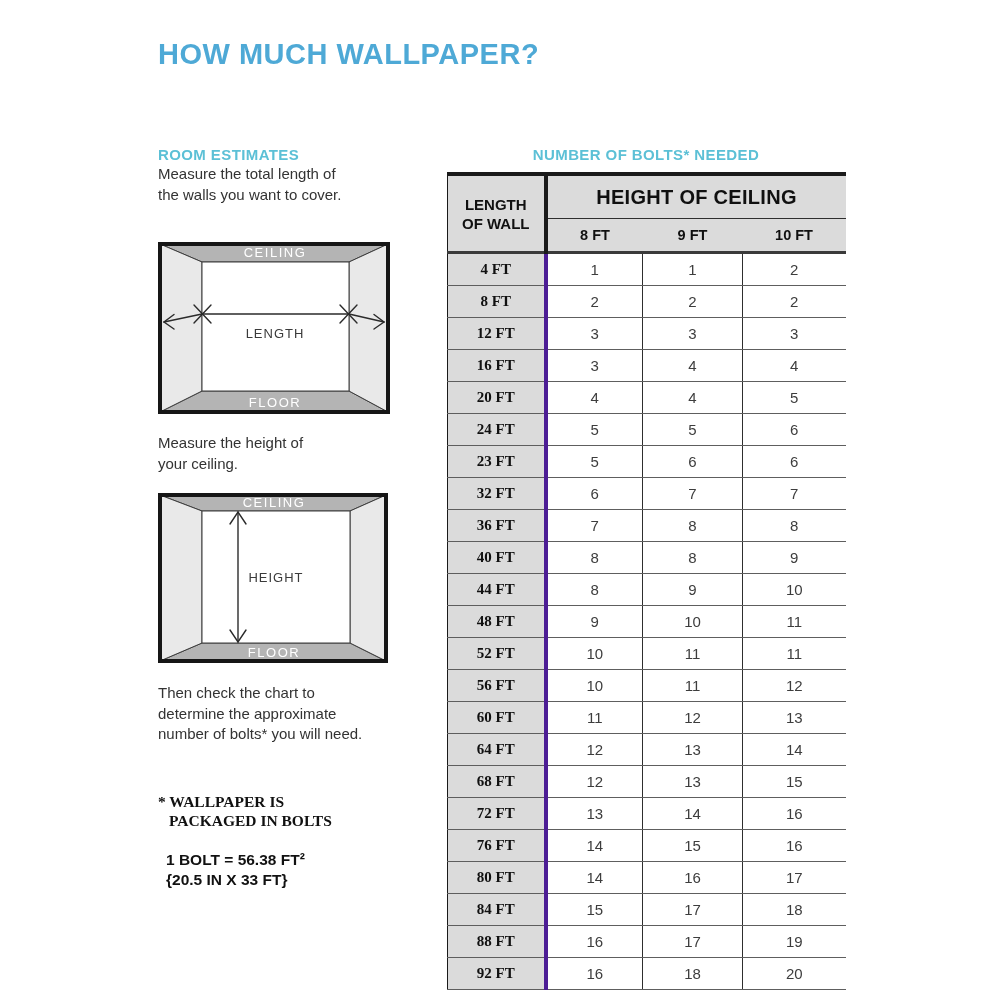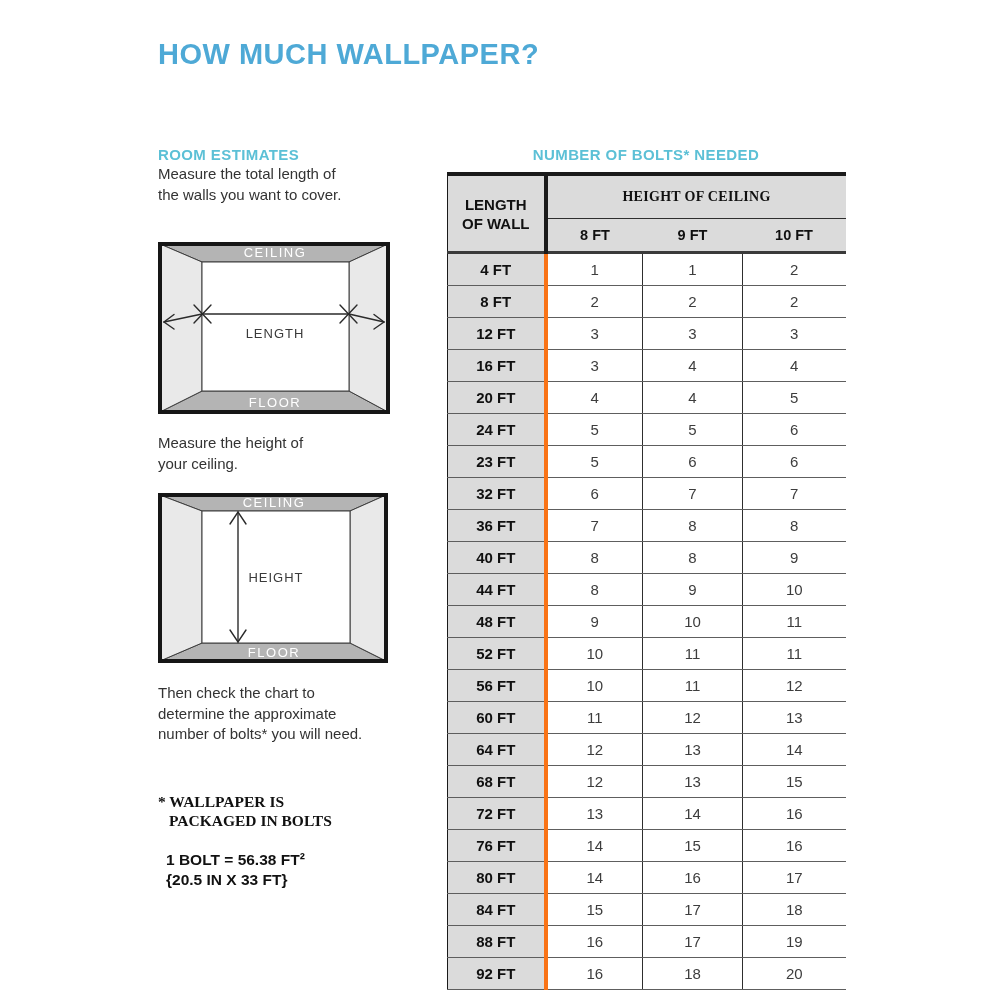--- a/index.html
+++ b/index.html
@@ -66,35 +66,35 @@
   table.bolts thead th {
     background: var(--table-header-bg, #DBDBDB);
     color: #101010; font-weight: 700; text-align: center;
   }
   th.col1 {
     border-right: 4px solid #1a1a1a;
     border-bottom: 3px solid #3a3a3a;
     font-size: 15px; line-height: 19px; white-space: pre-line;
   }
   th.group {
-    height: 40px; font-size: 14px; letter-spacing: 0.3px;
+    height: 40px; font-size: 20px; letter-spacing: 0.3px;
     border-bottom: 1.5px solid #2e2e2e;
-    font-family: Liberation Serif, serif;
   }
   tr.subrow th { height: 30px; font-size: 14.5px; border-bottom: 3px solid #3a3a3a; }
 
   table.bolts tbody td {
     height: 29px; text-align: center; vertical-align: middle;
     font-size: 15px; color: #3d3d3d;
     border-bottom: 1.7px solid #5e5e5e;
   }
   table.bolts tbody td.wall {
     background: var(--table-header-bg, #DBDBDB);
     font-weight: 700; color: #101010;
-    border-right: 4px solid #f97316;
+    border-right: 4px solid #4c1d95;
+    font-family: Liberation Serif, serif;
   }
   table.bolts tbody td.c3, table.bolts tbody td.c4 { border-left: 1.3px solid #2e2e2e; }
 </style>
 </head>
 <body>
 
 <div class="page">
 
   <h1 class="title">HOW MUCH WALLPAPER?</h1>
 

